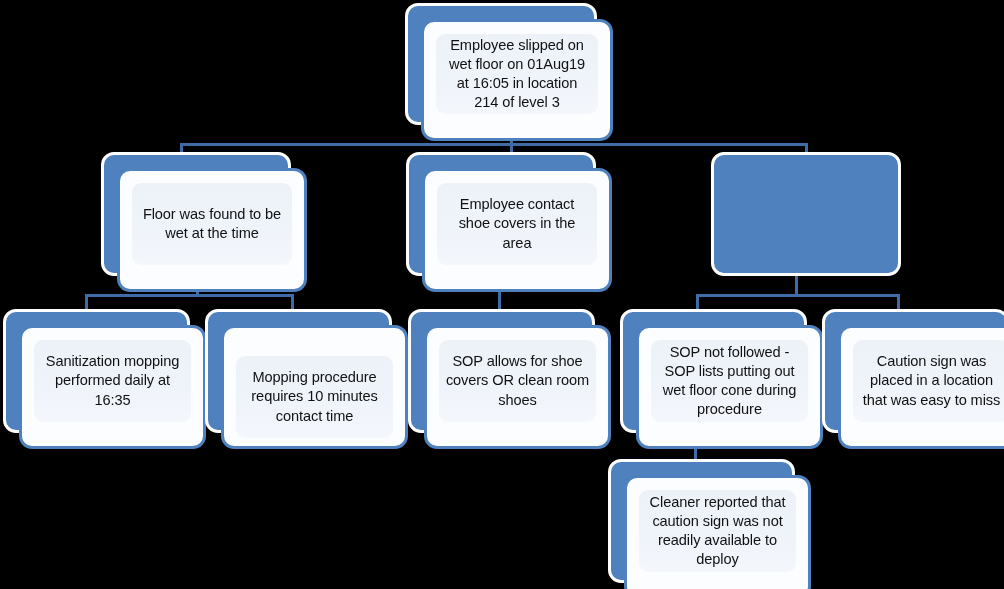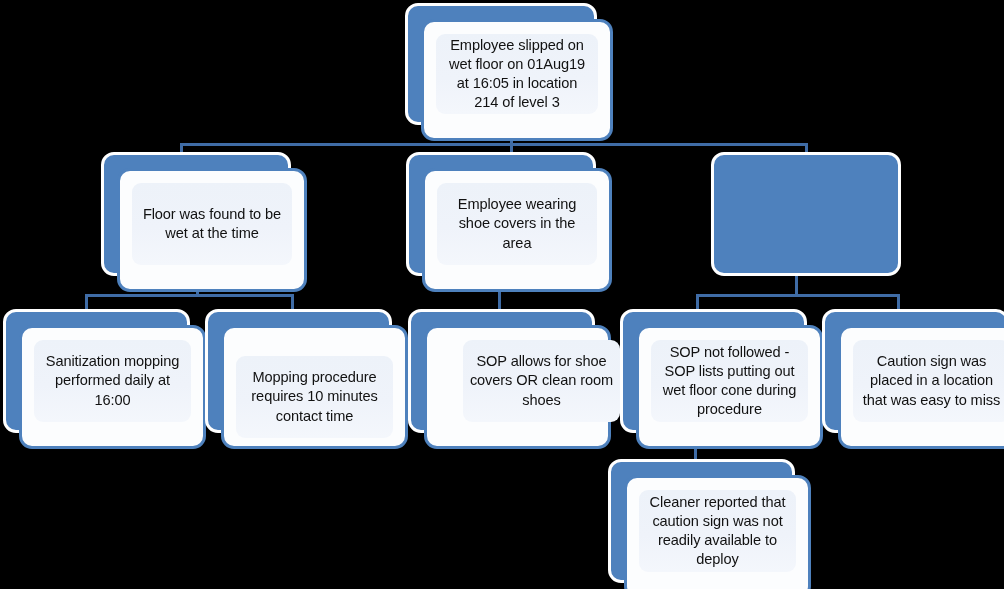--- a/index.html
+++ b/index.html
@@ -104,53 +104,53 @@
         <div class="panel" style="left: 12px; top: 12px; width: 160px; height: 82px;">
           <span class="label">Floor was found to be
 wet at the time</span>
         </div>
       </div>
     </div>
     <div class="node" style="left: 406px; top: 152px; width: 206px; height: 140px;">
       <div class="plate-back" style="width: 190px; height: 124px;"></div>
       <div class="plate-front" style="left: 16px; top: 16px; width: 190px; height: 124px;">
         <div class="panel" style="left: 12px; top: 12px; width: 160px; height: 82px;">
-          <span class="label">Employee wearing
+          <span class="label">Employee contact
 shoe covers in the
 area</span>
         </div>
       </div>
     </div>
     <div class="node" style="left: 711px; top: 152px; width: 206px; height: 140px;">
       <div class="plate-back" style="width: 190px; height: 124px;"></div>
     </div>
     <div class="node" style="left: 3px; top: 309px; width: 203px; height: 140px;">
       <div class="plate-back" style="width: 187px; height: 124px;"></div>
       <div class="plate-front" style="left: 16px; top: 16px; width: 187px; height: 124px;">
         <div class="panel" style="left: 12px; top: 12px; width: 157px; height: 82px;">
           <span class="label">Sanitization mopping
 performed daily at
-16:00</span>
+16:35</span>
         </div>
       </div>
     </div>
     <div class="node" style="left: 205px; top: 309px; width: 203px; height: 140px;">
       <div class="plate-back" style="width: 187px; height: 124px;"></div>
       <div class="plate-front" style="left: 16px; top: 16px; width: 187px; height: 124px;">
         <div class="panel" style="left: 12px; top: 28px; width: 157px; height: 82px;">
           <span class="label">Mopping procedure
 requires 10 minutes
 contact time</span>
         </div>
       </div>
     </div>
     <div class="node" style="left: 408px; top: 309px; width: 203px; height: 140px;">
       <div class="plate-back" style="width: 187px; height: 124px;"></div>
       <div class="plate-front" style="left: 16px; top: 16px; width: 187px; height: 124px;">
-        <div class="panel" style="left: 12px; top: 12px; width: 157px; height: 82px; margin-left: 24px;">
+        <div class="panel" style="left: 12px; top: 12px; width: 157px; height: 82px;">
           <span class="label">SOP allows for shoe
 covers OR clean room
 shoes</span>
         </div>
       </div>
     </div>
     <div class="node" style="left: 620px; top: 309px; width: 203px; height: 140px;">
       <div class="plate-back" style="width: 187px; height: 124px;"></div>
       <div class="plate-front" style="left: 16px; top: 16px; width: 187px; height: 124px;">
         <div class="panel" style="left: 12px; top: 12px; width: 157px; height: 82px;">

